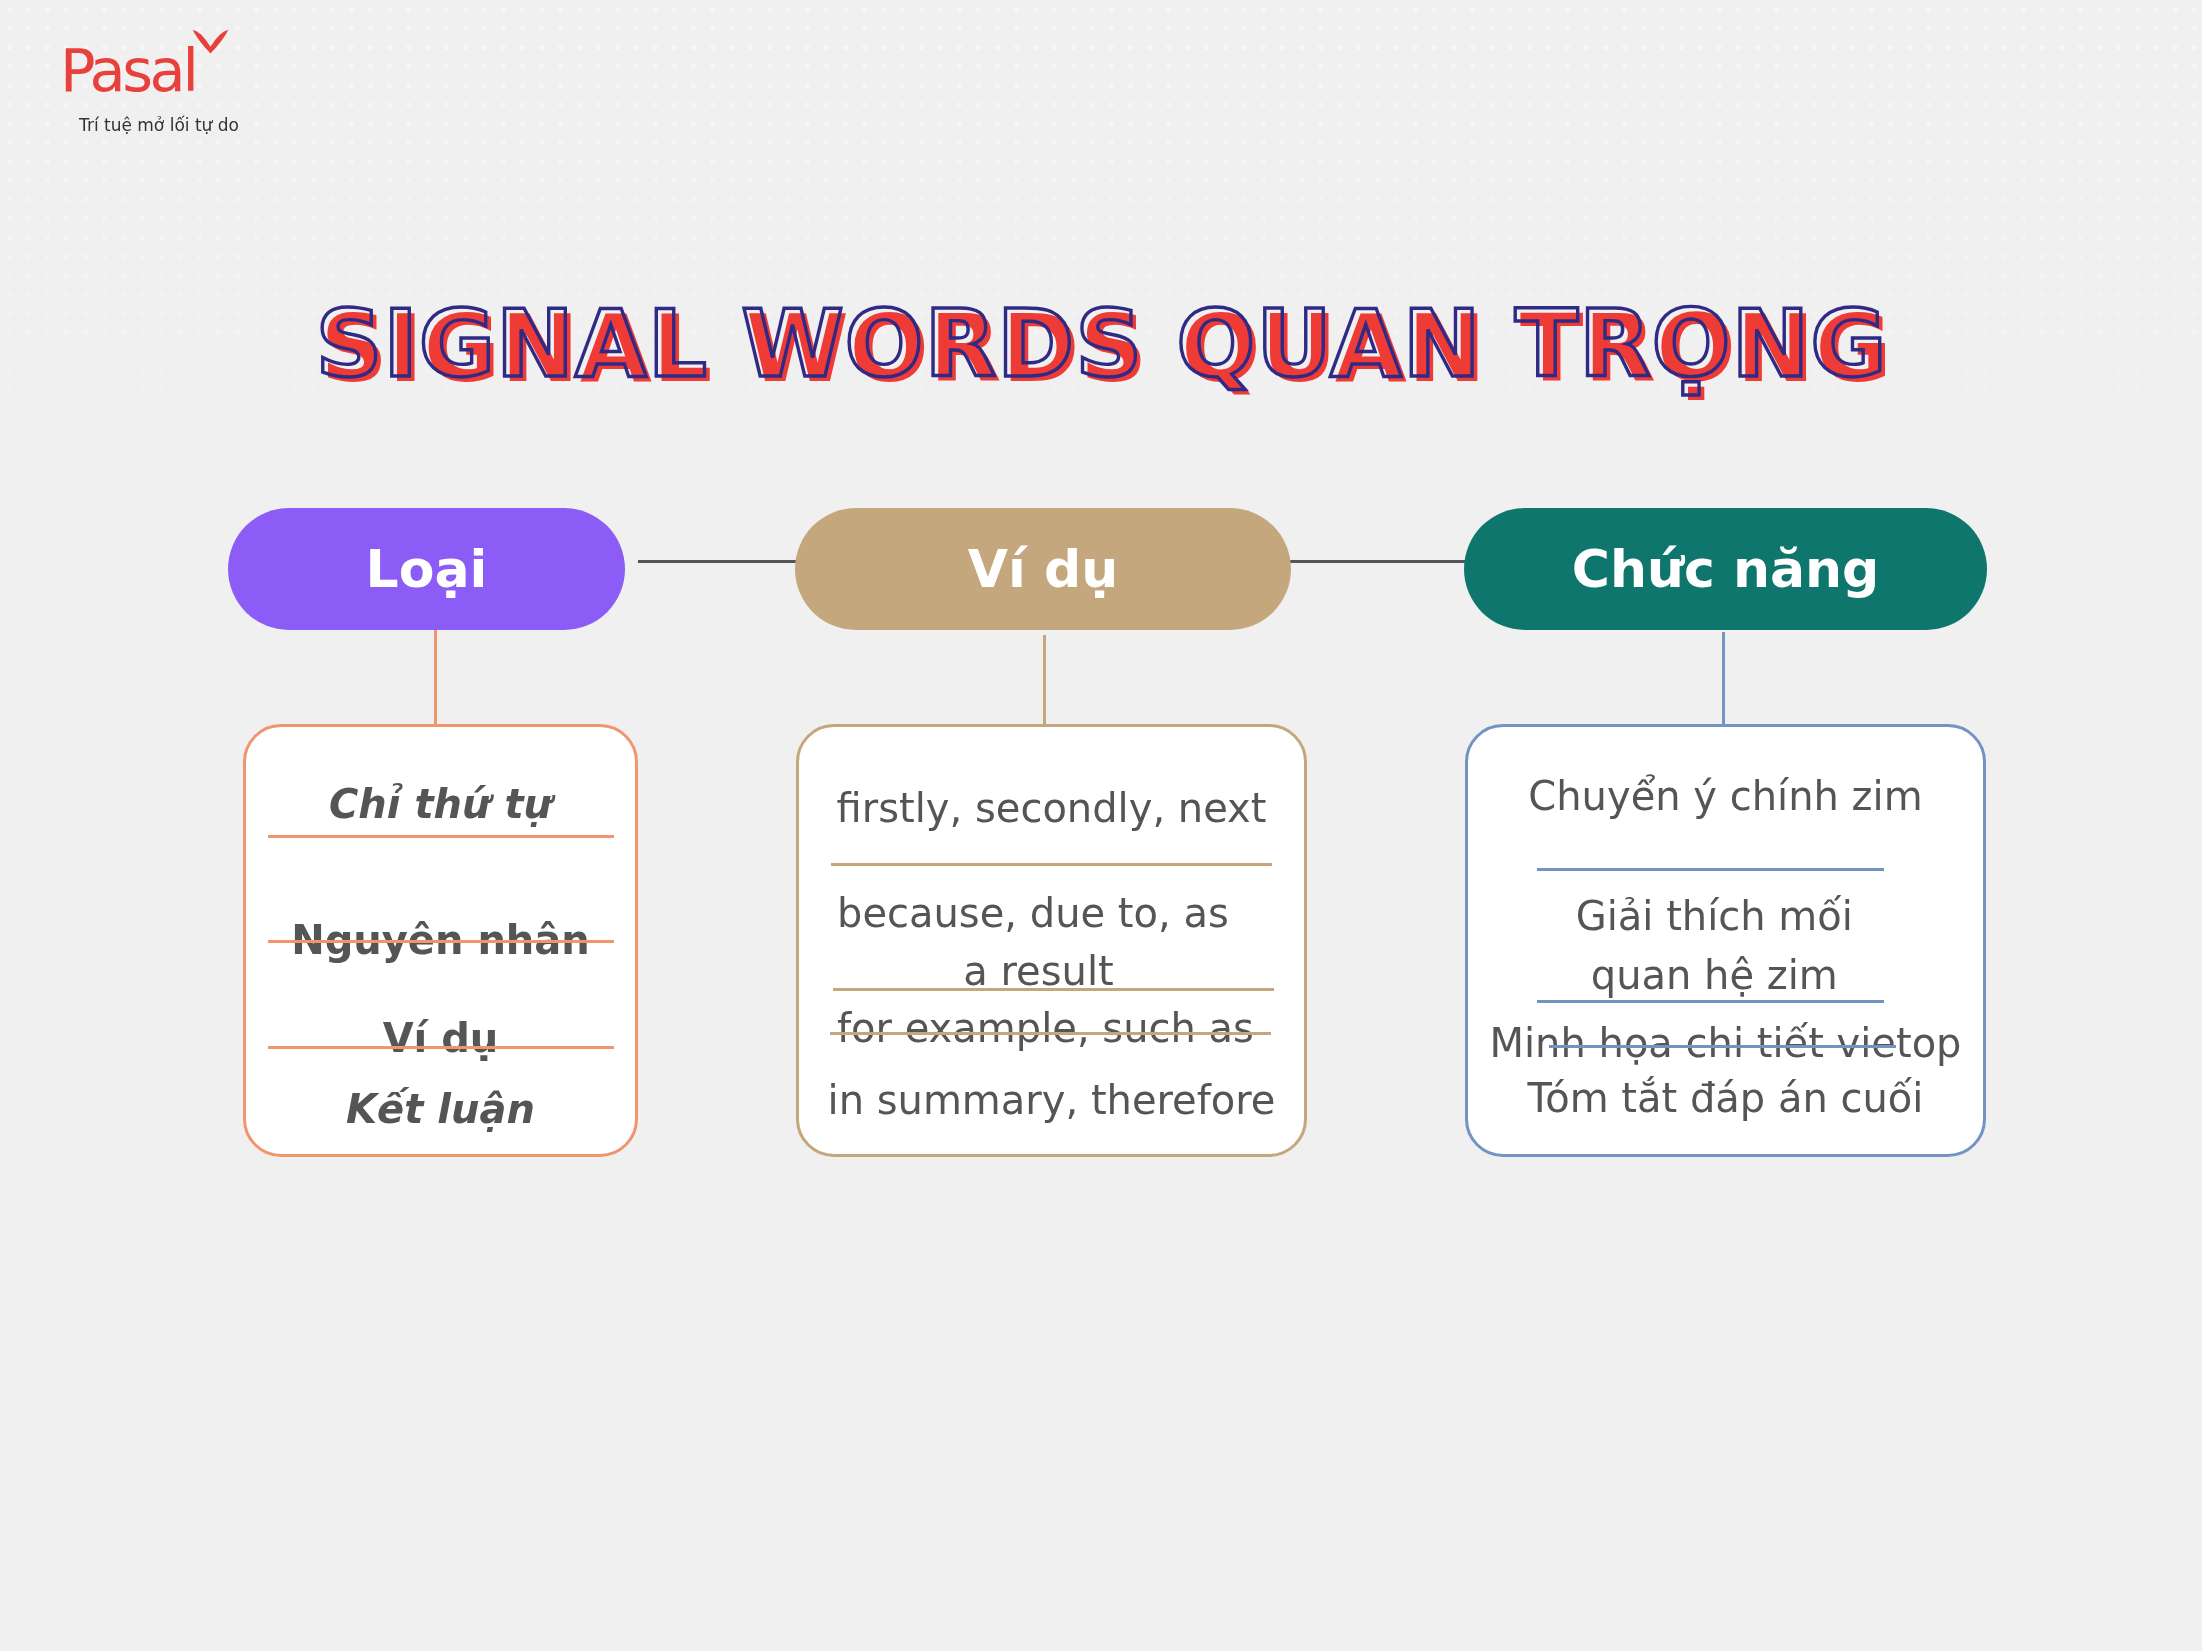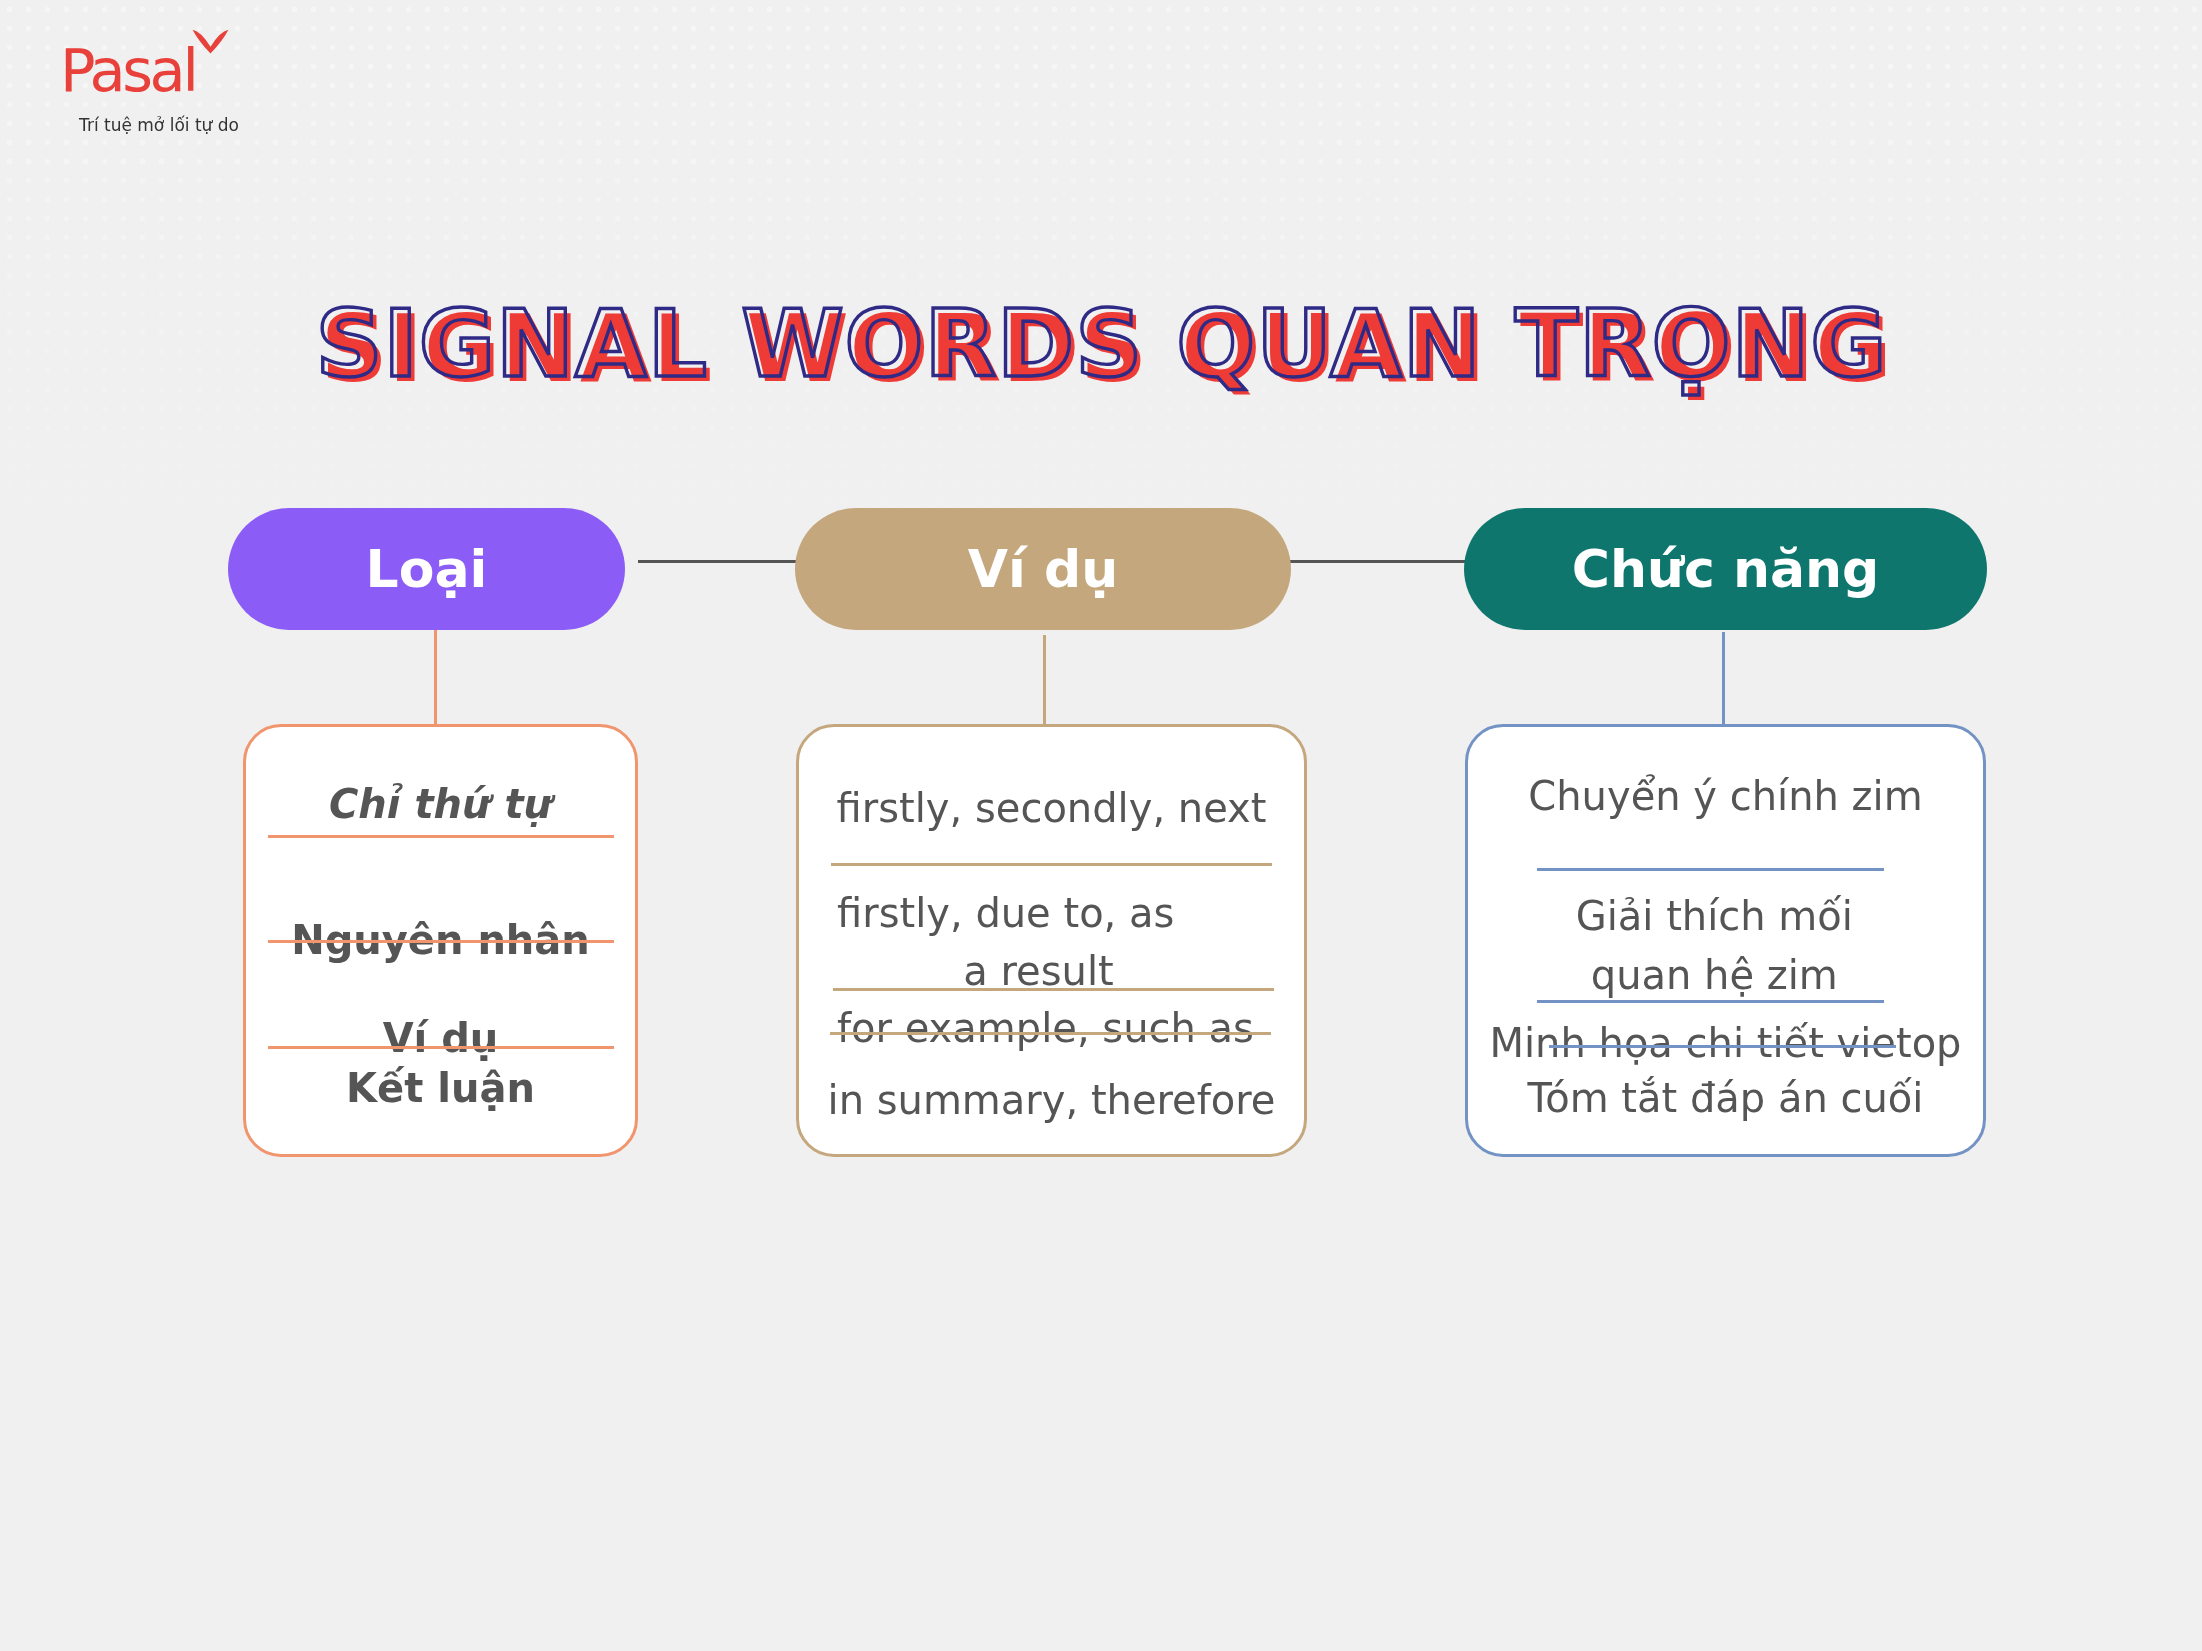--- a/index.html
+++ b/index.html
@@ -84,31 +84,31 @@
   <span>Loại</span>
 </div>
 <div class="vline" style="left:434px; top:630px; height:96px; background:#f0956e;"></div>
 <div class="box b1" style="left:243px; width:395px; border-color:#f0956e;">
   <div class="cell" style="top:48px;font-style:italic;">Chỉ thứ tự</div>
   <div class="divider" style="left:22.4px; width:346px; top:108px; background:#f0956e;"></div>
   <div class="cell" style="top:184px;">Nguyên nhân</div>
   <div class="divider" style="left:22.4px; width:346px; top:213px; background:#f0956e;"></div>
   <div class="cell" style="top:282px;">Ví dụ</div>
   <div class="divider" style="left:22.4px; width:346px; top:319px; background:#f0956e;"></div>
-  <div class="cell" style="top:332px;">Kết luận</div>
+  <div class="cell" style="top:353px;font-style:italic;">Kết luận</div>
 </div>
 
 <div class="pill" style="left:795px; width:496px; background:#c4a77d;">
   <span>Ví dụ</span>
 </div>
 <div class="vline" style="left:1043px; top:635px; height:91px; background:#c4a77d;"></div>
 <div class="box b2" style="left:796px; width:511px; border-color:#c4a77d;">
   <div class="cell" style="top:52px;">firstly, secondly, next</div>
   <div class="divider" style="left:32px; width:441px; top:136px; background:#c4a77d;"></div>
-  <div class="cell" style="top:157px; text-align:left; padding-left:38px; box-sizing:border-box;">firstly, due to, as</div>
+  <div class="cell" style="top:157px; text-align:left; padding-left:38px; box-sizing:border-box;">because, due to, as</div>
   <div class="cell" style="top:215px; padding-right:26px; box-sizing:border-box;">a result</div>
   <div class="divider" style="left:34px; width:441px; top:261px; background:#c4a77d;"></div>
   <div class="cell" style="top:324px; text-align:left; padding-left:38px; box-sizing:border-box; margin-top:-52px;">for example, such as</div>
   <div class="divider" style="left:31px; width:441px; top:391px; background:#c4a77d; margin-top:-86px;"></div>
   <div class="cell" style="top:344px;">in summary, therefore</div>
 </div>
 
 <div class="pill" style="left:1464px; width:523px; background:#0f766e;">
   <span>Chức năng</span>
 </div>

